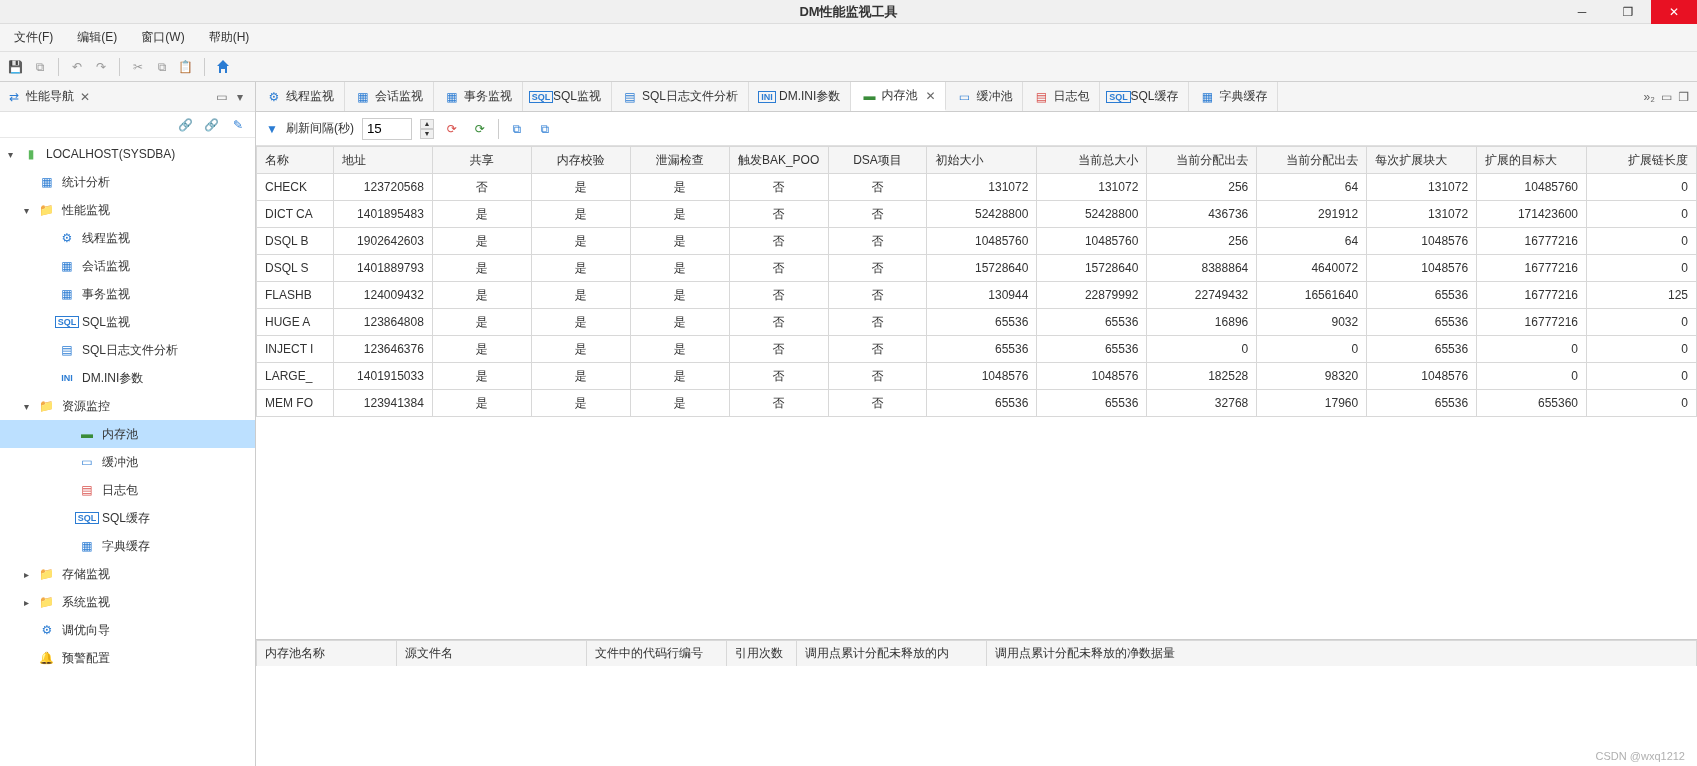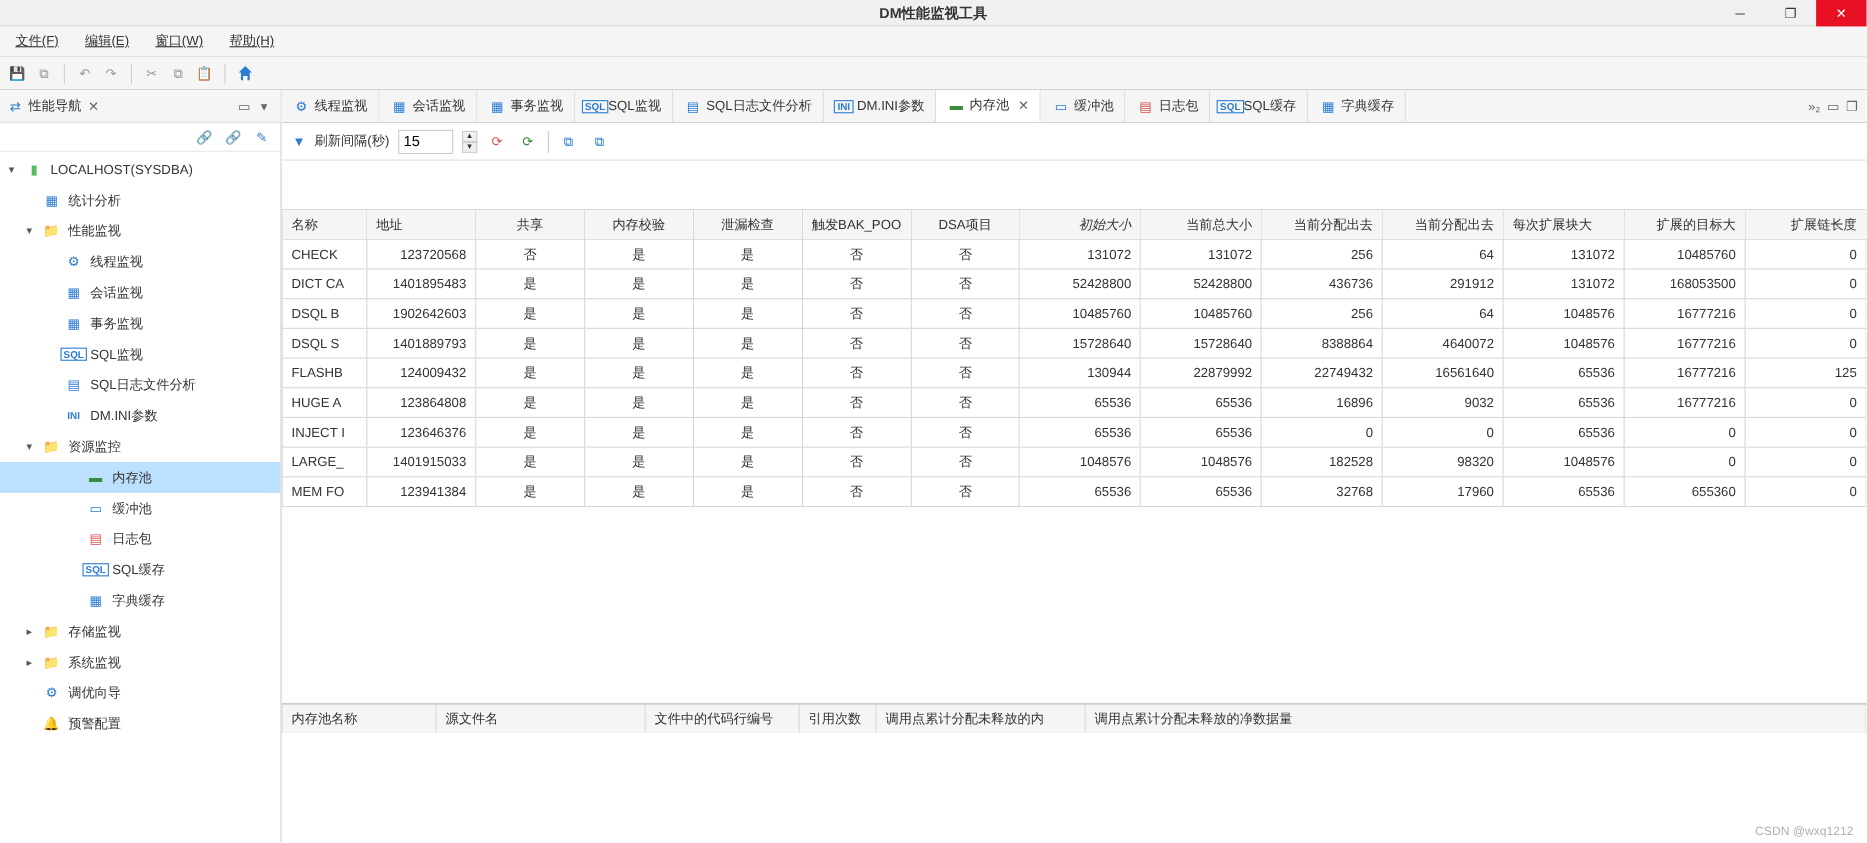--- a/index.html
+++ b/index.html
@@ -7,21 +7,21 @@
 
 
 .titlebar { height: 24px; background: #f0f0f0; display: flex; align-items: center; position: relative; border-bottom: 1px solid #ddd; }
 .titlebar .title { position: absolute; left: 50%; transform: translateX(-50%); font-weight: bold; font-size: 13px; }
 .titlebar .win-controls { margin-left: auto; display: flex; }
 .titlebar .win-btn { width: 46px; height: 24px; display: flex; align-items: center; justify-content: center; }
 .titlebar .close { background: #e81123; color: #fff; }
 
 
 .menubar { height: 28px; background: #f5f5f5; display: flex; align-items: center; padding: 0 8px; gap: 12px; border-bottom: 1px solid #e0e0e0; }
-.menubar .menu-item { padding: 7px 6px; cursor: pointer; text-decoration: underline; }
+.menubar .menu-item { padding: 7px 6px; cursor: pointer; }
 
 
 .toolbar { height: 30px; background: #f5f5f5; display: flex; align-items: center; padding: 0 6px; gap: 4px; border-bottom: 1px solid #d0d0d0; }
 .toolbar .tb-btn { width: 20px; height: 20px; display: flex; align-items: center; justify-content: center; color: #999; }
 .toolbar .sep { width: 1px; height: 18px; background: #ccc; margin: 0 4px; }
 .toolbar .home { color: #2b7cd3; }
 
 
 .main { flex: 1; display: flex; overflow: hidden; }
 
@@ -72,21 +72,21 @@
 .tab-toolbar .spin-btns { display: flex; flex-direction: column; }
 .tab-toolbar .spin-btns span { font-size: 7px; line-height: 8px; border: 1px solid #ccc; width: 14px; text-align: center; background: #f0f0f0; cursor: pointer; }
 .tab-toolbar .ico-btn { width: 20px; height: 20px; display: flex; align-items: center; justify-content: center; cursor: pointer; }
 .refresh-green { color: #3a8c3a; }
 .stop-red { color: #d9534f; }
 .copy-blue { color: #2b7cd3; }
 .tab-toolbar .vsep { width: 1px; height: 20px; background: #ccc; }
 
 
 .table-container { flex: 1; overflow: auto; border-bottom: 1px solid #ccc; }
-table.grid { border-collapse: collapse; width: 100%; table-layout: fixed; margin-top: 44px; }
+table.grid { border-collapse: collapse; width: 100%; table-layout: fixed; }
 table.grid th, table.grid td { border: 1px solid #d8d8d8; padding: 4px 8px; height: 27px; white-space: nowrap; overflow: hidden; text-overflow: clip; }
 table.grid th { background: #f5f5f5; text-align: left; font-weight: normal; position: sticky; top: 0; }
 table.grid td.num { text-align: right; }
 table.grid td.ctr { text-align: center; }
 
 
 .sub-header { height: 28px; display: flex; align-items: center; padding: 0 10px; color: #2b70b8; background: #fdfdfd; border-bottom: 1px solid #e0e0e0; }
 .sub-table { height: 26px; }
 table.sub { border-collapse: collapse; width: 100%; }
 table.sub th { border: 1px solid #d8d8d8; padding: 4px 8px; background: #f5f5f5; text-align: left; font-weight: normal; height: 26px; }
@@ -370,26 +370,26 @@
         </colgroup>
         <thead>
             <tr id="grid-head">
               <th>名称</th>
               <th>地址</th>
               <th style="text-align: center;">共享</th>
               <th style="text-align: center;">内存校验</th>
               <th style="text-align: center;">泄漏检查</th>
               <th style="text-align: center;">触发BAK_POO</th>
               <th style="text-align: center;">DSA项目</th>
-              <th style="text-align: right; font-style: italic;">初始大小</th>
+              <th style="">初始大小</th>
               <th style="text-align: right;">当前总大小</th>
               <th style="text-align: right;">当前分配出去</th>
               <th style="text-align: right;">当前分配出去</th>
               <th style="text-align: left;">每次扩展块大</th>
-              <th style="text-align: right;">扩展的目标大</th>
+              <th style="text-align: left;">扩展的目标大</th>
               <th style="text-align: right;">扩展链长度</th>
             </tr>
           </thead>
         <tbody id="grid-body">
             <tr>
               <td>CHECK</td>
               <td class="num">123720568</td>
               <td class="ctr">否</td>
               <td class="ctr">是</td>
               <td class="ctr">是</td>
@@ -409,21 +409,21 @@
               <td class="ctr">是</td>
               <td class="ctr">是</td>
               <td class="ctr">是</td>
               <td class="ctr">否</td>
               <td class="ctr">否</td>
               <td class="num">52428800</td>
               <td class="num">52428800</td>
               <td class="num">436736</td>
               <td class="num">291912</td>
               <td class="num">131072</td>
-              <td class="num">168053500</td>
+              <td class="num">171423600</td>
               <td class="num">0</td>
             </tr>
             <tr>
               <td>DSQL B</td>
               <td class="num">1902642603</td>
               <td class="ctr">是</td>
               <td class="ctr">是</td>
               <td class="ctr">是</td>
               <td class="ctr">否</td>
               <td class="ctr">否</td>

